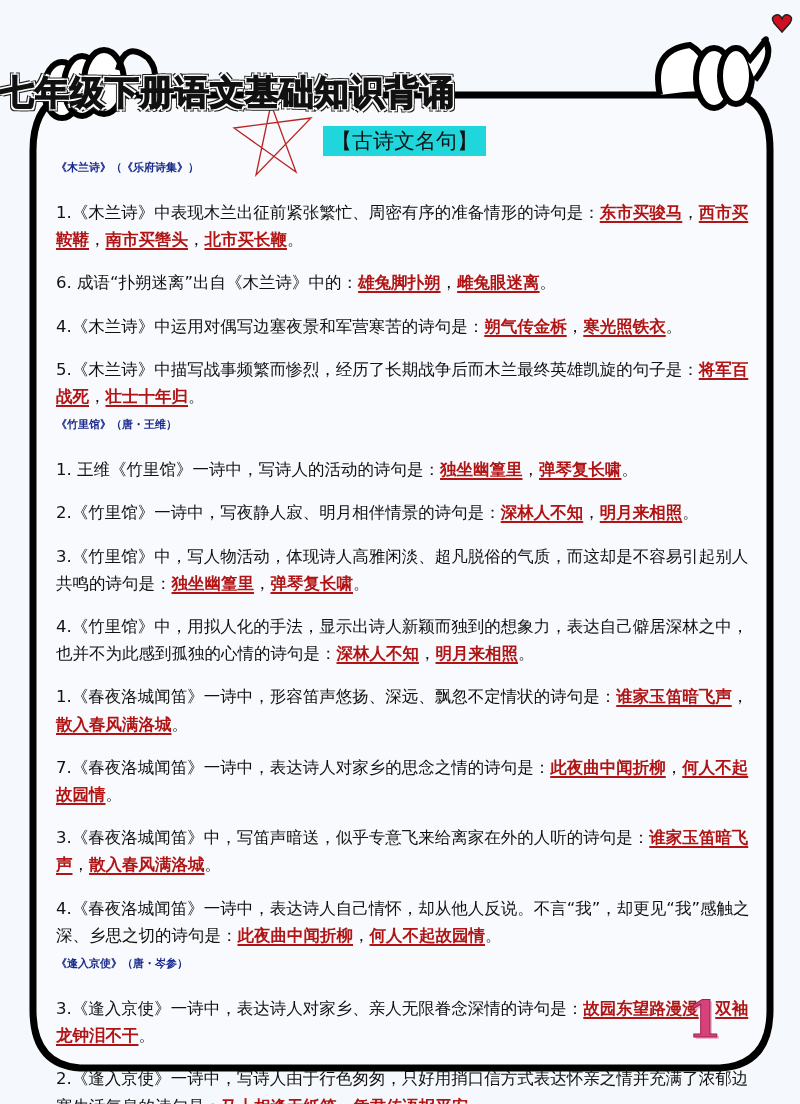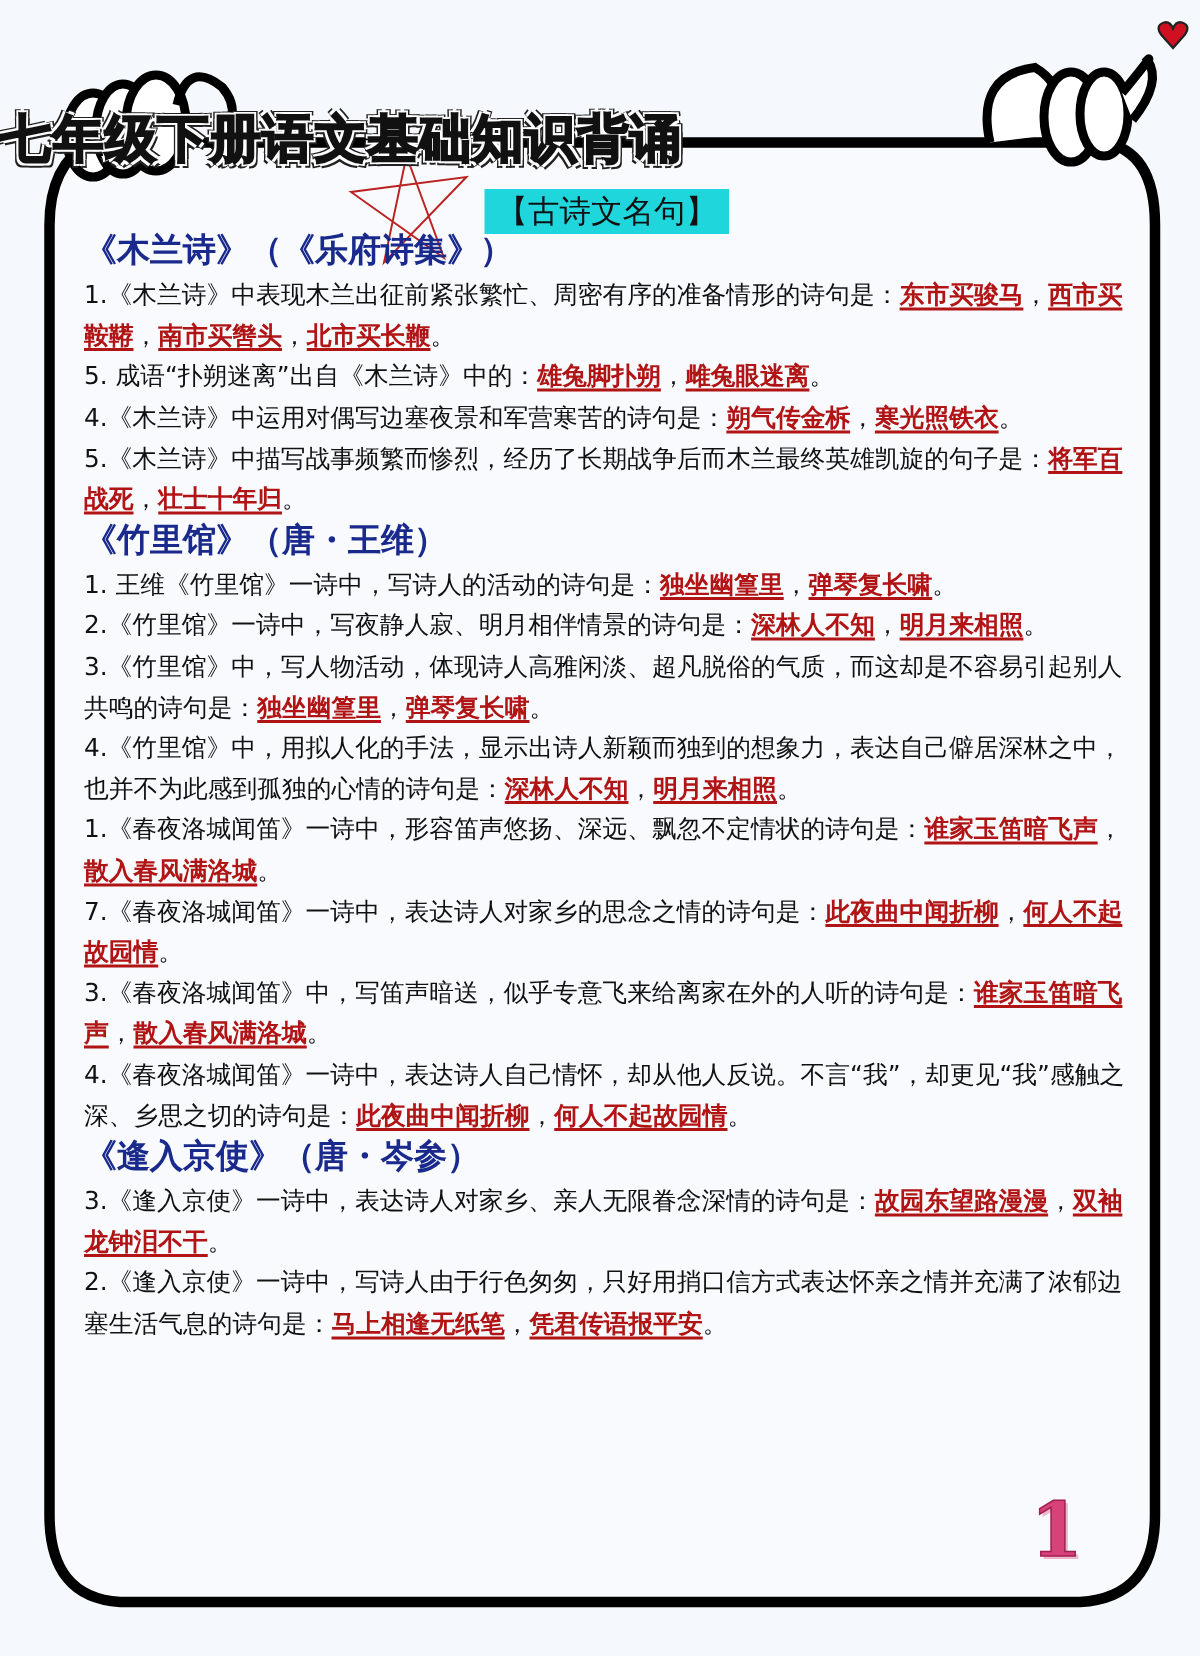--- a/index.html
+++ b/index.html
@@ -17,23 +17,23 @@
     text-shadow: 0 0 0 #fff, 2px 2px 0 #fff, -2px -2px 0 #fff, 2px -2px 0 #fff, -2px 2px 0 #fff,
                  3px 3px 0 #222, -3px -3px 0 #222, 3px -3px 0 #222, -3px 3px 0 #222;
     z-index: 2;
   }
   .section-tag {
     position: absolute; left: 323px; top: 126px; height: 30px; line-height: 30px;
     padding: 0 8px; background: #1ed6dc; color: #111; font-size: 21px; z-index: 2;
   }
   .content { position: absolute; left: 56px; top: 153px; width: 700px; z-index: 2; }
   .poem-head {
-    color: #1a2a8c; font-weight: bold; font-size: 22px; line-height: 30px; height: 30px;
+    color: #1a2a8c; font-weight: bold; font-size: 11px; line-height: 30px; height: 30px;
   }
-  .line { font-size: 16.5px; line-height: 27.2px; color: #111; }
+  .line { font-size: 16.5px; line-height: 27.2px; color: #111; margin-top: 16px; }
   .ans { color: #b11414; font-weight: bold; text-decoration: underline; text-decoration-thickness: 2px; text-underline-offset: 3px; }
   .page-num {
     position: absolute; left: 687px; top: 990px; font-size: 50px; font-weight: bold;
     color: #d8427a; -webkit-text-stroke: 1px #a02050; text-shadow: 2px 2px 0 #f0b6cb; z-index: 2;
     font-family: "DejaVu Serif", serif;
   }
   .star { position: absolute; left: 226px; top: 100px; z-index: 1; }
   .heart { position: absolute; left: 771px; top: 12px; z-index: 2; }
 </style>
 </head>
@@ -64,21 +64,21 @@
 <svg class="star" width="90" height="80" viewBox="0 0 90 80">
   <path d="M45 4 L30 75 L85 18 L8 28 L70 72 Z" fill="none" stroke="#b22" stroke-width="1.3"></path>
 </svg>
 
 <div class="title">七年级下册语文基础知识背诵</div>
 <div class="section-tag">【古诗文名句】</div>
 
 <div class="content" id="content">
     <div class="poem-head">《木兰诗》（《乐府诗集》）</div>
     <div class="line"><span>1.《木兰诗》中表现木兰出征前紧张繁忙、周密有序的准备情形的诗句是：</span><span class="ans">东市买骏马</span>，<span class="ans">西市买鞍鞯</span>，<span class="ans">南市买辔头</span>，<span class="ans">北市买长鞭</span>。</div>
-    <div class="line"><span>5. 成语“扑朔迷离”出自《木兰诗》中的：</span><span class="ans">雄兔脚扑朔</span>，<span class="ans">雌兔眼迷离</span>。</div>
+    <div class="line"><span>6. 成语“扑朔迷离”出自《木兰诗》中的：</span><span class="ans">雄兔脚扑朔</span>，<span class="ans">雌兔眼迷离</span>。</div>
     <div class="line"><span>4.《木兰诗》中运用对偶写边塞夜景和军营寒苦的诗句是：</span><span class="ans">朔气传金柝</span>，<span class="ans">寒光照铁衣</span>。</div>
     <div class="line"><span>5.《木兰诗》中描写战事频繁而惨烈，经历了长期战争后而木兰最终英雄凯旋的句子是：</span><span class="ans">将军百战死</span>，<span class="ans">壮士十年归</span>。</div>
     <div class="poem-head">《竹里馆》（唐・王维）</div>
     <div class="line"><span>1. 王维《竹里馆》一诗中，写诗人的活动的诗句是：</span><span class="ans">独坐幽篁里</span>，<span class="ans">弹琴复长啸</span>。</div>
     <div class="line"><span>2.《竹里馆》一诗中，写夜静人寂、明月相伴情景的诗句是：</span><span class="ans">深林人不知</span>，<span class="ans">明月来相照</span>。</div>
     <div class="line"><span>3.《竹里馆》中，写人物活动，体现诗人高雅闲淡、超凡脱俗的气质，而这却是不容易引起别人共鸣的诗句是：</span><span class="ans">独坐幽篁里</span>，<span class="ans">弹琴复长啸</span>。</div>
     <div class="line"><span>4.《竹里馆》中，用拟人化的手法，显示出诗人新颖而独到的想象力，表达自己僻居深林之中，也并不为此感到孤独的心情的诗句是：</span><span class="ans">深林人不知</span>，<span class="ans">明月来相照</span>。</div>
     <div class="line"><span>1.《春夜洛城闻笛》一诗中，形容笛声悠扬、深远、飘忽不定情状的诗句是：</span><span class="ans">谁家玉笛暗飞声</span>，<span class="ans">散入春风满洛城</span>。</div>
     <div class="line"><span>7.《春夜洛城闻笛》一诗中，表达诗人对家乡的思念之情的诗句是：</span><span class="ans">此夜曲中闻折柳</span>，<span class="ans">何人不起故园情</span>。</div>
     <div class="line"><span>3.《春夜洛城闻笛》中，写笛声暗送，似乎专意飞来给离家在外的人听的诗句是：</span><span class="ans">谁家玉笛暗飞声</span>，<span class="ans">散入春风满洛城</span>。</div>

